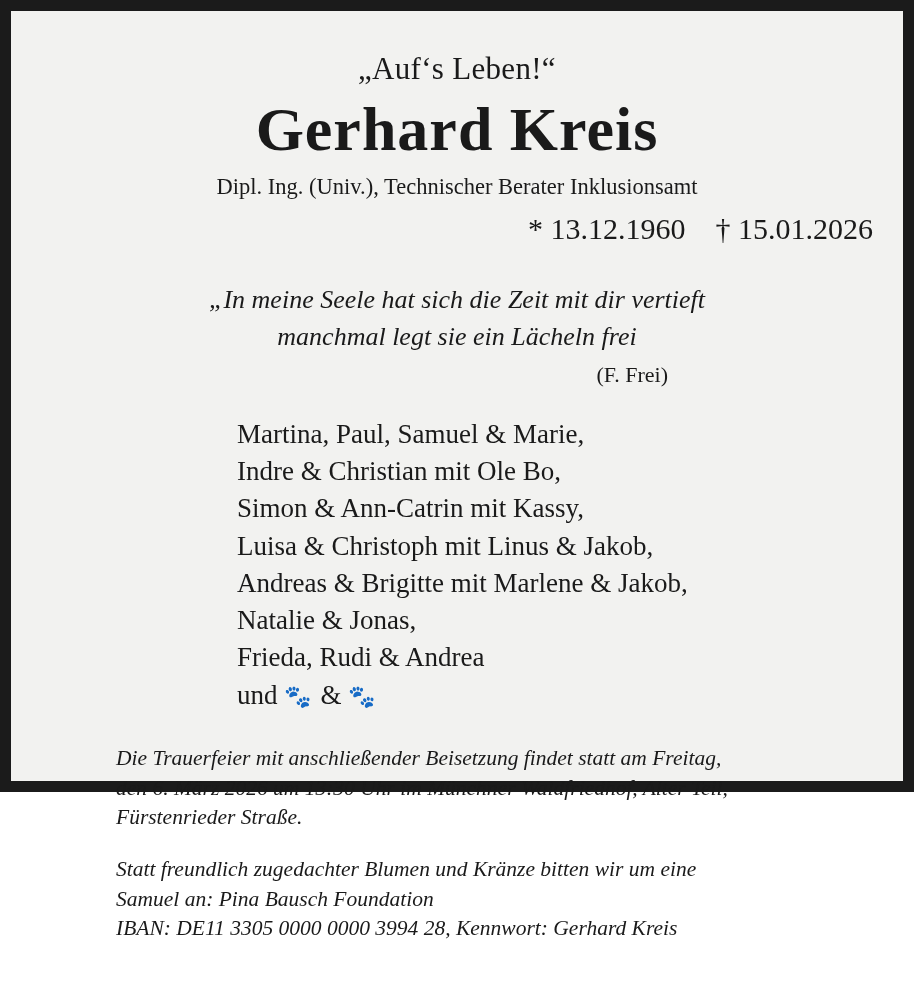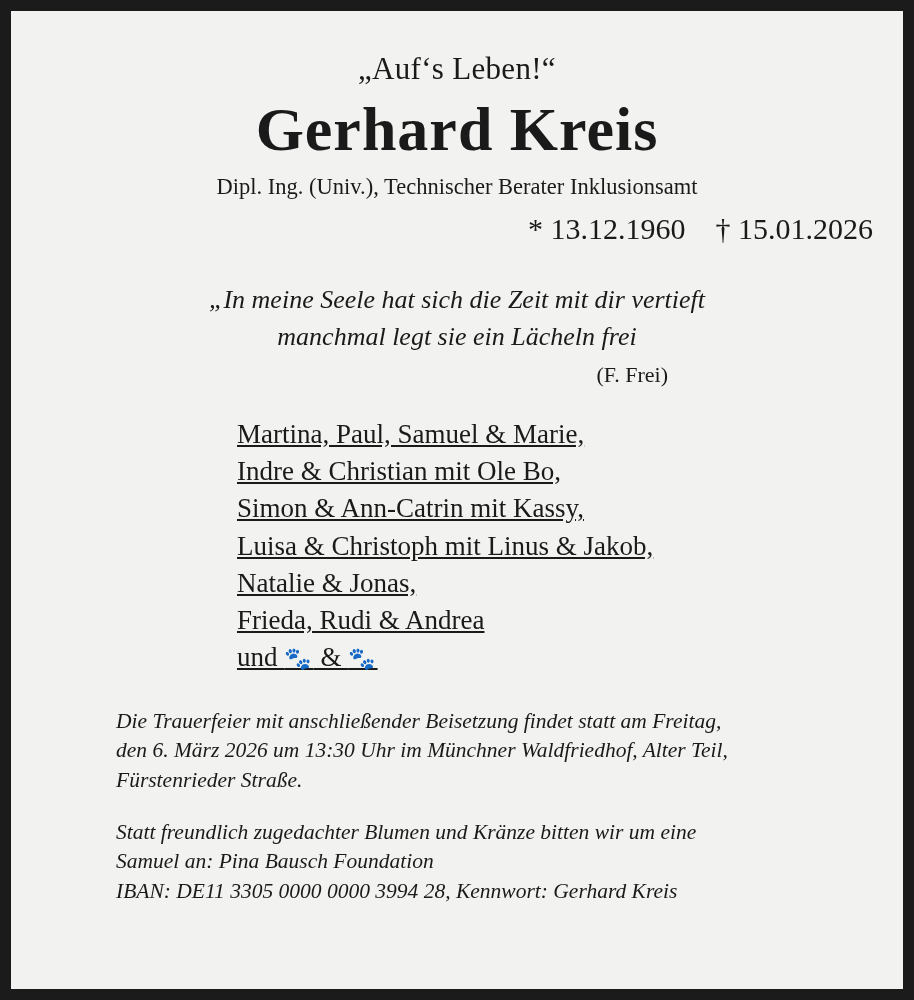--- a/index.html
+++ b/index.html
@@ -9,21 +9,21 @@
   }
   body {
     width: 914px;
     height: 1000px;
     font-family: "Liberation Serif", serif;
     color: #1a1a1a;
   }
   .obituary {
     box-sizing: border-box;
     width: 914px;
-    height: 1000px;
+    height: 792px;
     border: 11px solid #1b1b1b;
     background: #f2f2f0;
     padding: 26px 30px 18px 30px;
     position: relative;
   }
   .motto {
     text-align: center;
     font-size: 31px;
     letter-spacing: 0.3px;
     margin-top: 14px;
@@ -65,21 +65,20 @@
     margin-top: 6px;
   }
   .family {
     margin-top: 28px;
     padding-left: 196px;
     font-size: 27px;
     line-height: 1.38;
   }
   .family-line {
     white-space: pre;
-    text-decoration: underline;
   }
   .paw {
     font-size: 22px;
     letter-spacing: 2px;
   }
   .details {
     margin-top: 30px;
     padding-left: 75px;
     padding-right: 60px;
     font-size: 21.5px;
@@ -110,20 +109,21 @@
     <div>„In meine Seele hat sich die Zeit mit dir vertieft</div>
     <div>manchmal legt sie ein Lächeln frei</div>
   </div>
   <div class="poem-author">(F. Frei)</div>
 
   <div class="family">
     <div class="family-line">Martina, Paul, Samuel &amp; Marie,</div>
     <div class="family-line">Indre &amp; Christian mit Ole Bo,</div>
     <div class="family-line">Simon &amp; Ann-Catrin mit Kassy,</div>
     <div class="family-line">Luisa &amp; Christoph mit Linus &amp; Jakob,</div>
+    <div class="family-line">Andreas &amp; Brigitte mit Marlene &amp; Jakob,</div>
     <div class="family-line">Natalie &amp; Jonas,</div>
     <div class="family-line">Frieda, Rudi &amp; Andrea</div>
     <div class="family-line"><span>und </span><span class="paw">🐾</span><span> &amp; </span><span class="paw">🐾</span></div>
   </div>
 
   <div class="details">
     <p>Die Trauerfeier mit anschließender Beisetzung findet statt am Freitag,</p>
     <p>den 6. März 2026 um 13:30 Uhr im Münchner Waldfriedhof, Alter Teil,</p>
     <p>Fürstenrieder Straße.</p>
 

